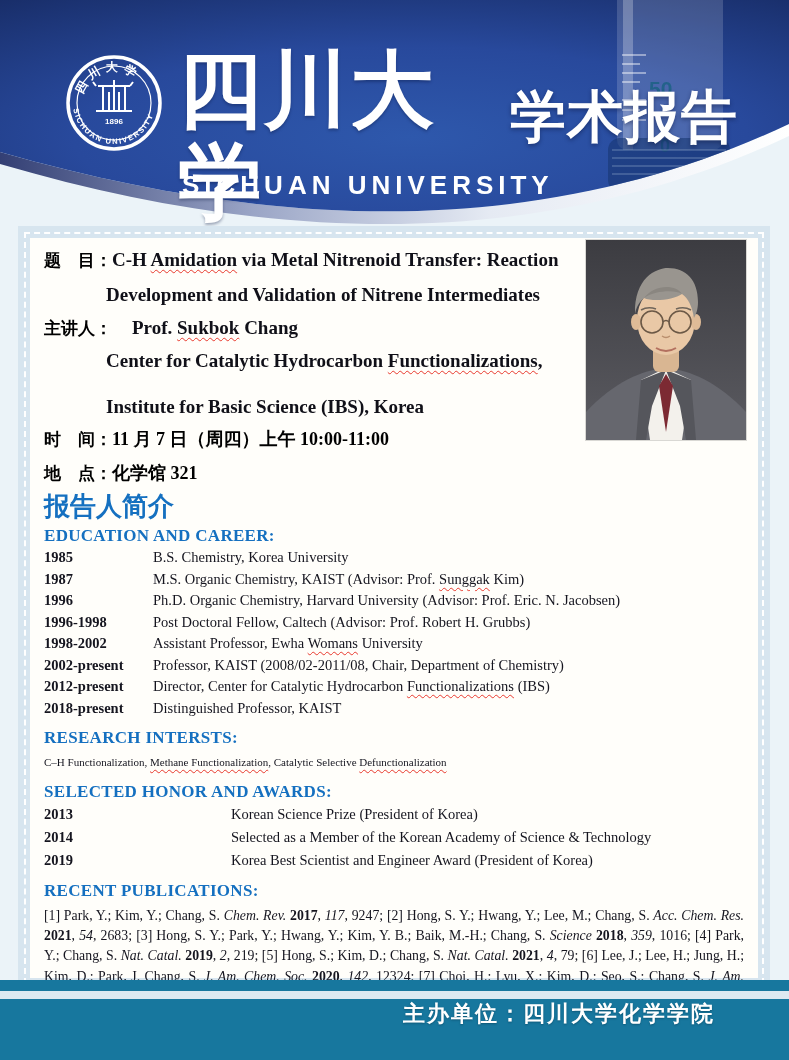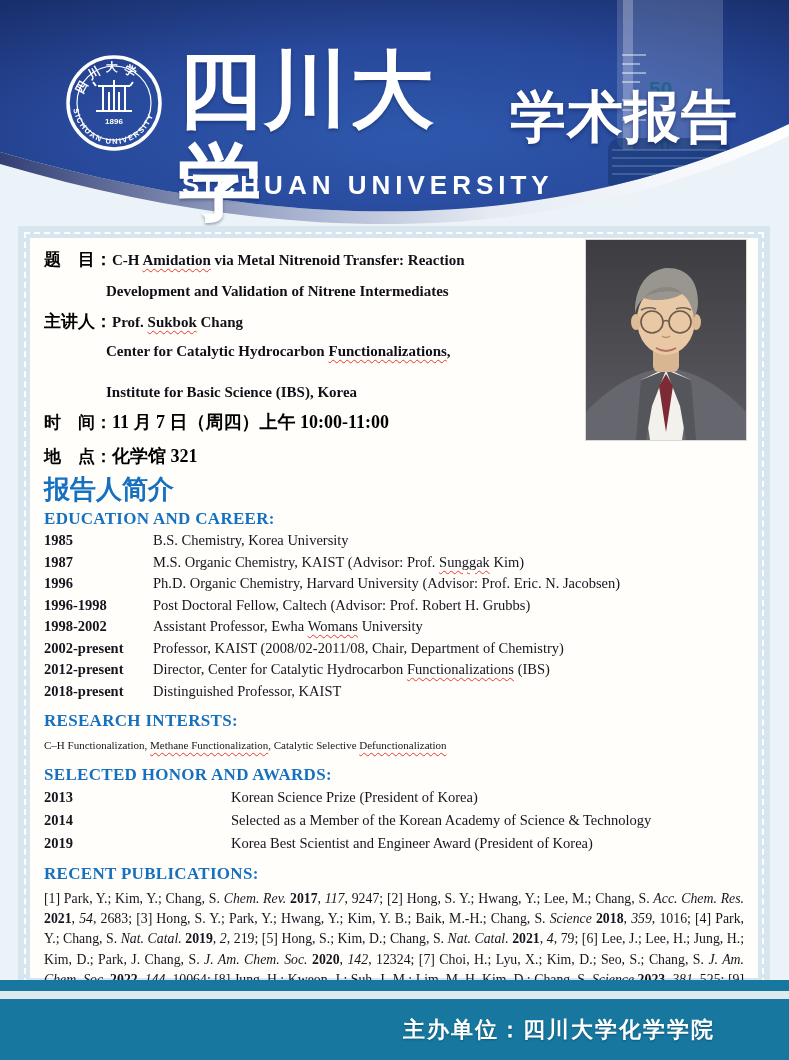--- a/index.html
+++ b/index.html
@@ -37,29 +37,29 @@
     outline:2px dashed #ffffff;outline-offset:4px;
     padding:8px 0 0 0;box-sizing:border-box;
   }
   .inner{padding:0 14px;}
   .info-row{display:flex;align-items:baseline;line-height:24px;}
   .cjk-label{
     flex:0 0 62px;font-family:"Liberation Sans","DejaVu Sans",sans-serif;
     font-weight:700;font-size:17px;color:#000;white-space:nowrap;
   }
   .info-text{
-    font-weight:700;font-size:15px;color:#101018;
+    font-weight:700;font-size:19px;color:#101018;
   }
   .cont{padding-left:62px;}
   .bold-cjk-val{
     font-family:"Liberation Serif","DejaVu Serif",serif;
     font-weight:700;font-size:18px;color:#000;
   }
   .mt2{margin-top:2px;}  .mt8{margin-top:24px;}  .mt9{margin-top:9px;}
-  .mt10{margin-top:10px;}.mt11{margin-top:11px;}
+  .mt10{margin-top:10px;gap:20px;}.mt11{margin-top:11px;}
   .bio-head{
     margin-top:9px;font-family:"Liberation Sans","DejaVu Sans",sans-serif;
     font-weight:700;font-size:26px;color:#1570c0;line-height:22px;
   }
   .sec-head{
     margin-top:8px;font-weight:700;font-size:17px;color:#1570c0;
     letter-spacing:.3px;line-height:22px;
   }
   .trow{display:flex;font-size:14.5px;line-height:21.5px;color:#15151f;gap:18px;}
   .trow .period{flex:0 0 91px;font-weight:700;}
@@ -77,21 +77,21 @@
   
   .photo{
     position:absolute;left:556px;top:2px;width:160px;height:200px;
     box-shadow:0 0 0 1px rgba(0,0,0,.15);
   }
   
   .footer-thin{position:absolute;left:0;top:980px;width:789px;height:11px;background:#17779e;}
   .footer-stripe{position:absolute;left:0;top:991px;width:789px;height:8px;background:#dce9f1;}
   .footer-main{
     position:absolute;left:0;top:999px;width:789px;height:61px;background:#17779e;
-    display:flex;align-items:center;justify-content:flex-end;
+    display:flex;align-items:flex-start;justify-content:flex-end;
     padding-right:74px;box-sizing:border-box;
   }
   .footer-text{
     font-family:"DejaVu Sans",sans-serif;font-weight:700;
     font-size:22px;color:#ffffff;letter-spacing:2px;
     text-shadow:0 1px 2px rgba(0,40,60,.4);
   }
 </style>
 </head>
 <body>

